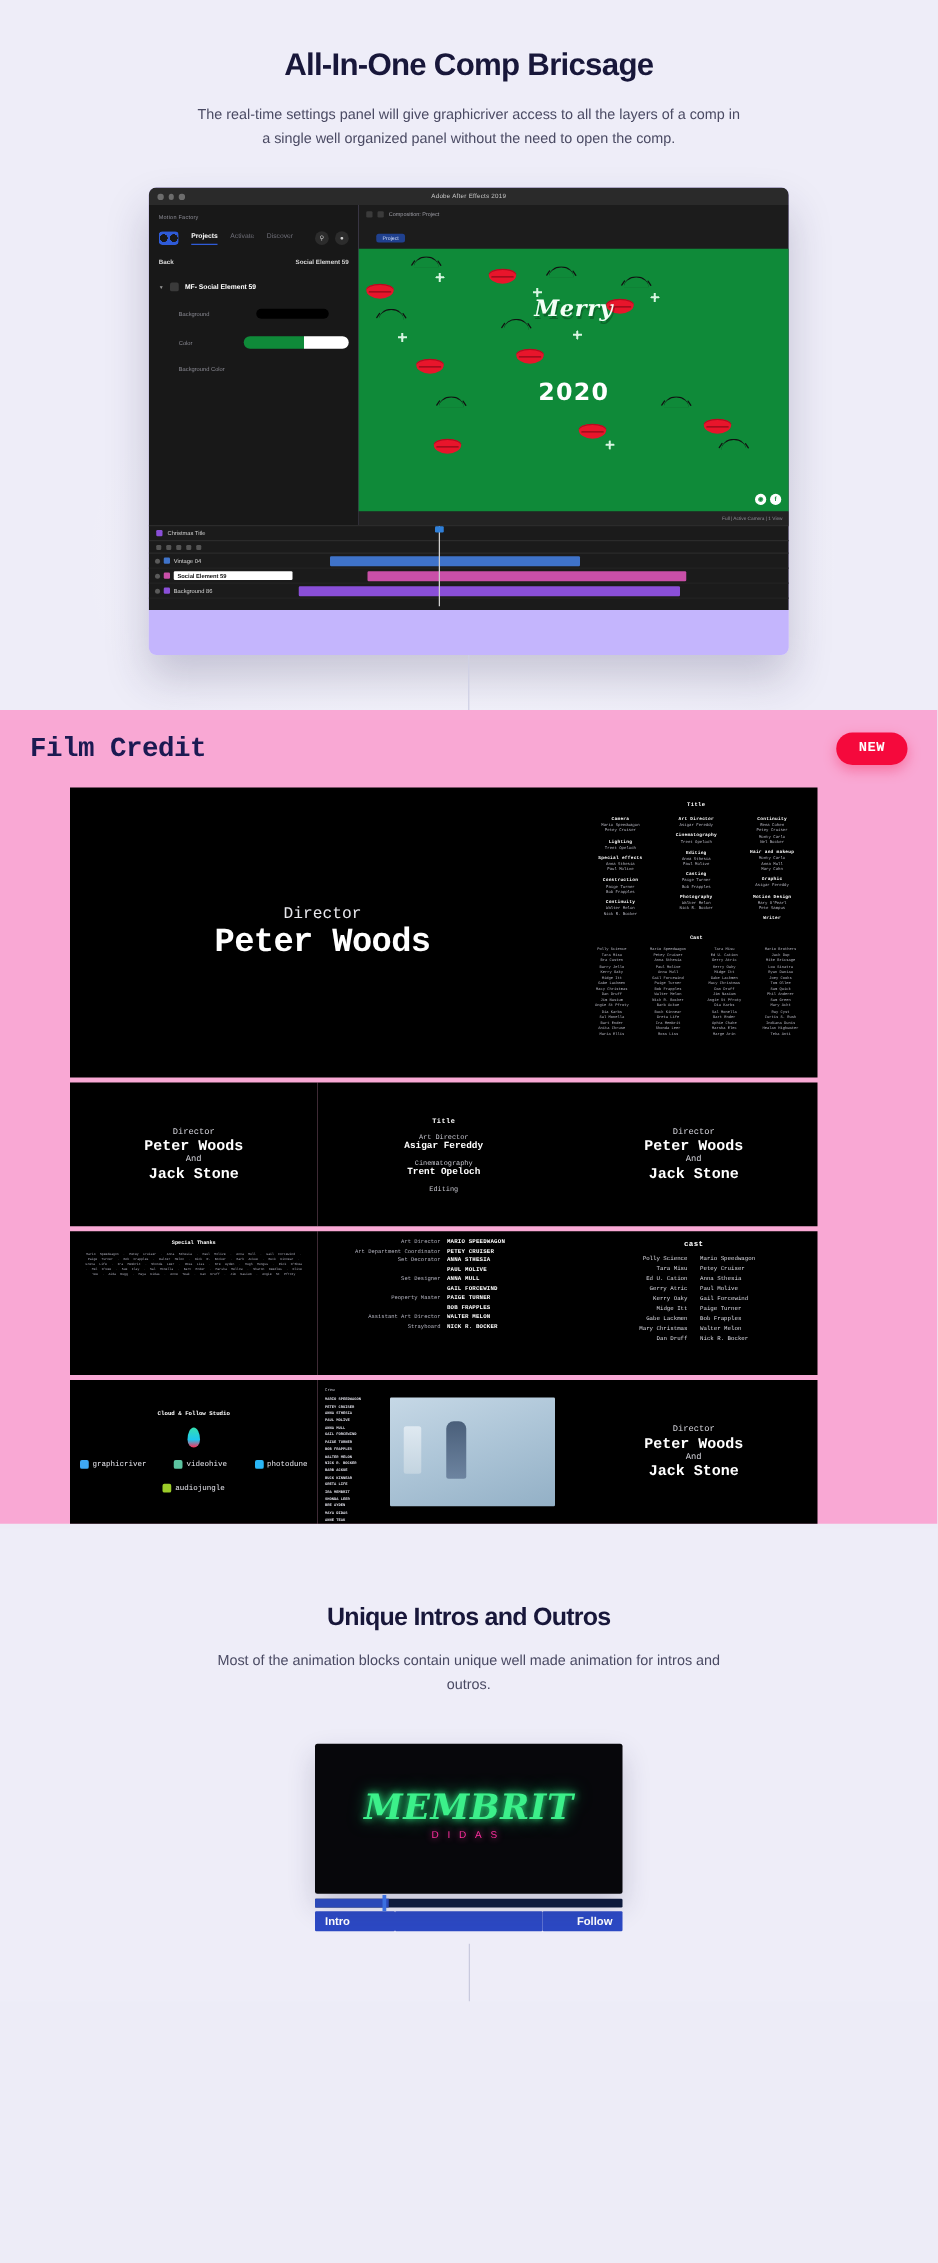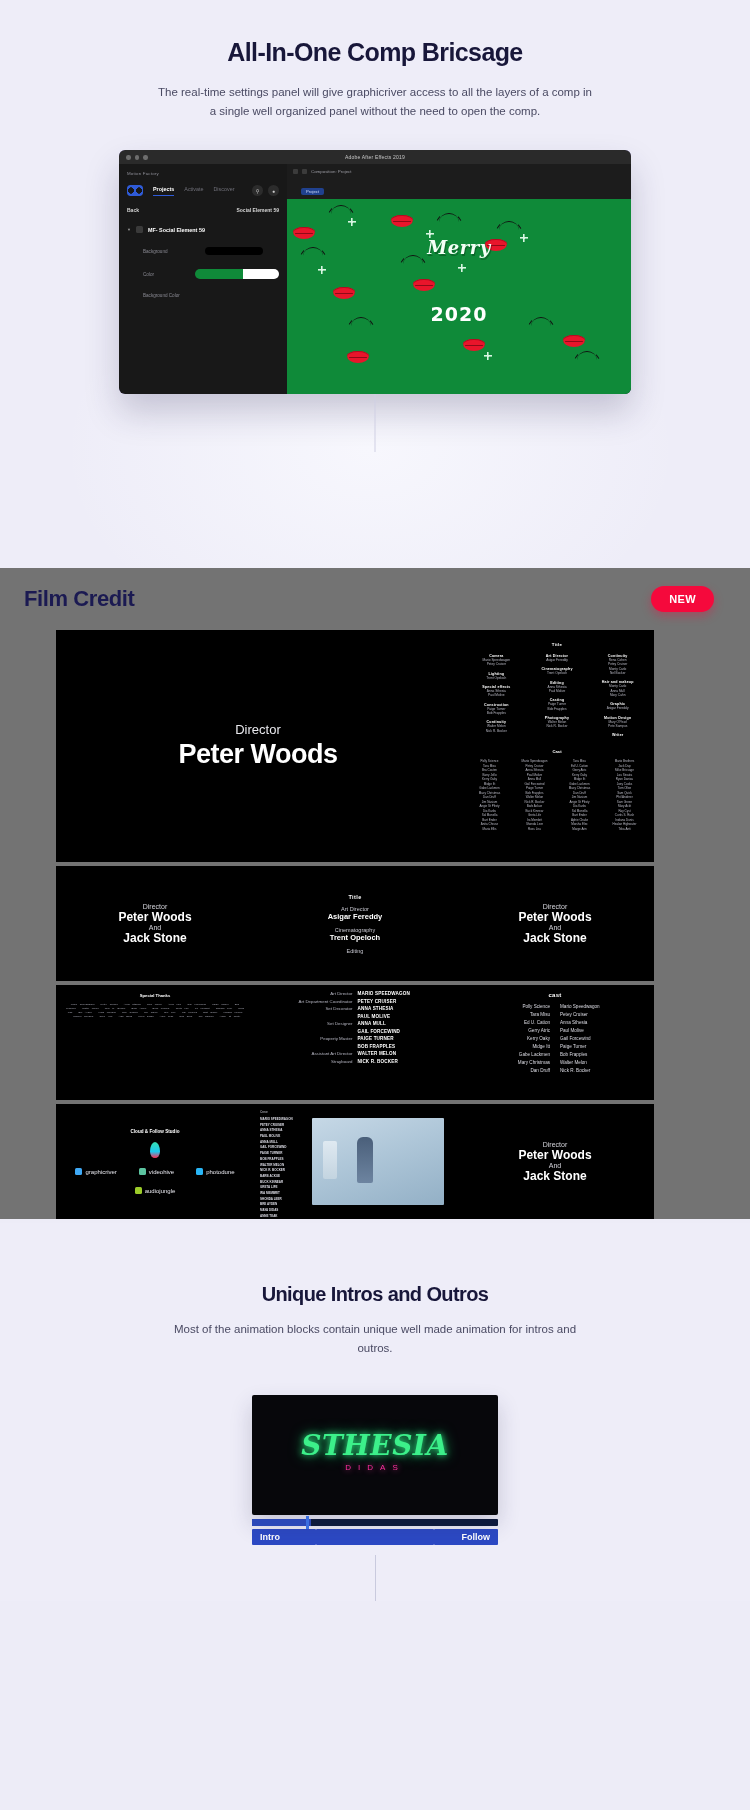--- a/index.html
+++ b/index.html
@@ -50,21 +50,21 @@
   .ae-wrap {
     position: relative;
     width: 512px;
     margin: 30px auto 0;
     border-radius: 6px;
     box-shadow: 0 18px 34px rgba(40,38,80,0.22);
   }
   .ae {
     position: relative;
     width: 512px;
-    height: 244px;
+    height: 374px;
     background: #c4b5fd;
     border-radius: 6px;
     overflow: hidden;
   }
   .ae-titlebar {
     height: 14px;
     background: #2a2a2a;
     display: flex; align-items: center;
     position: relative;
   }
@@ -218,21 +218,21 @@
   }
   .playhead::before{
     content:""; position:absolute; top:0; left:-3px; width:7px;height:5px;background:#2f7fd8;border-radius:1px;
   }
   .ae-caret {
     position:absolute; left:50%; transform:translateX(-50%);
     bottom:-58px; width:1px; height:58px; background:#cfd0e4;
   }
 
   
-  .sec2 { background: #737373; padding: 18px 12px 0 0; position: relative; }
+  .sec2 { background: #f9a8d4; padding: 18px 0 0 0; position: relative; font-family: Liberation Mono, monospace; }
   .fc-head {
     display:flex; align-items:center; justify-content:space-between;
     padding: 0 24px; margin-bottom: 18px;
   }
   .fc-title { font-size: 22px; font-weight: 800; color:#1b1a52; letter-spacing:-0.4px;}
   .badge-new {
     background:#f5093c; color:#fff; font-size:11px; font-weight:800;
     padding:7px 18px; border-radius:16px; letter-spacing:.4px;
     box-shadow: 0 4px 10px rgba(245,9,60,.35);
   }
@@ -861,21 +861,21 @@
     </div>
   </div>
 </section>
 
 <section class="sec3">
   <h2 class="s-title">Unique Intros and Outros</h2>
   <p class="s-sub">Most of the animation blocks contain unique well made animation for intros and outros.</p>
 
   <div class="intro-wrap">
     <div class="intro-vid">
-      <div class="neon">STHESIA</div>
+      <div class="neon">MEMBRIT</div>
       <div class="neon2">DIDAS</div>
     </div>
 
     <div class="tl2">
       <div class="track">
         <div class="fill"></div>
         <div class="mark"></div>
       </div>
       <div class="clips">
         <div class="clip intro">Intro</div>

